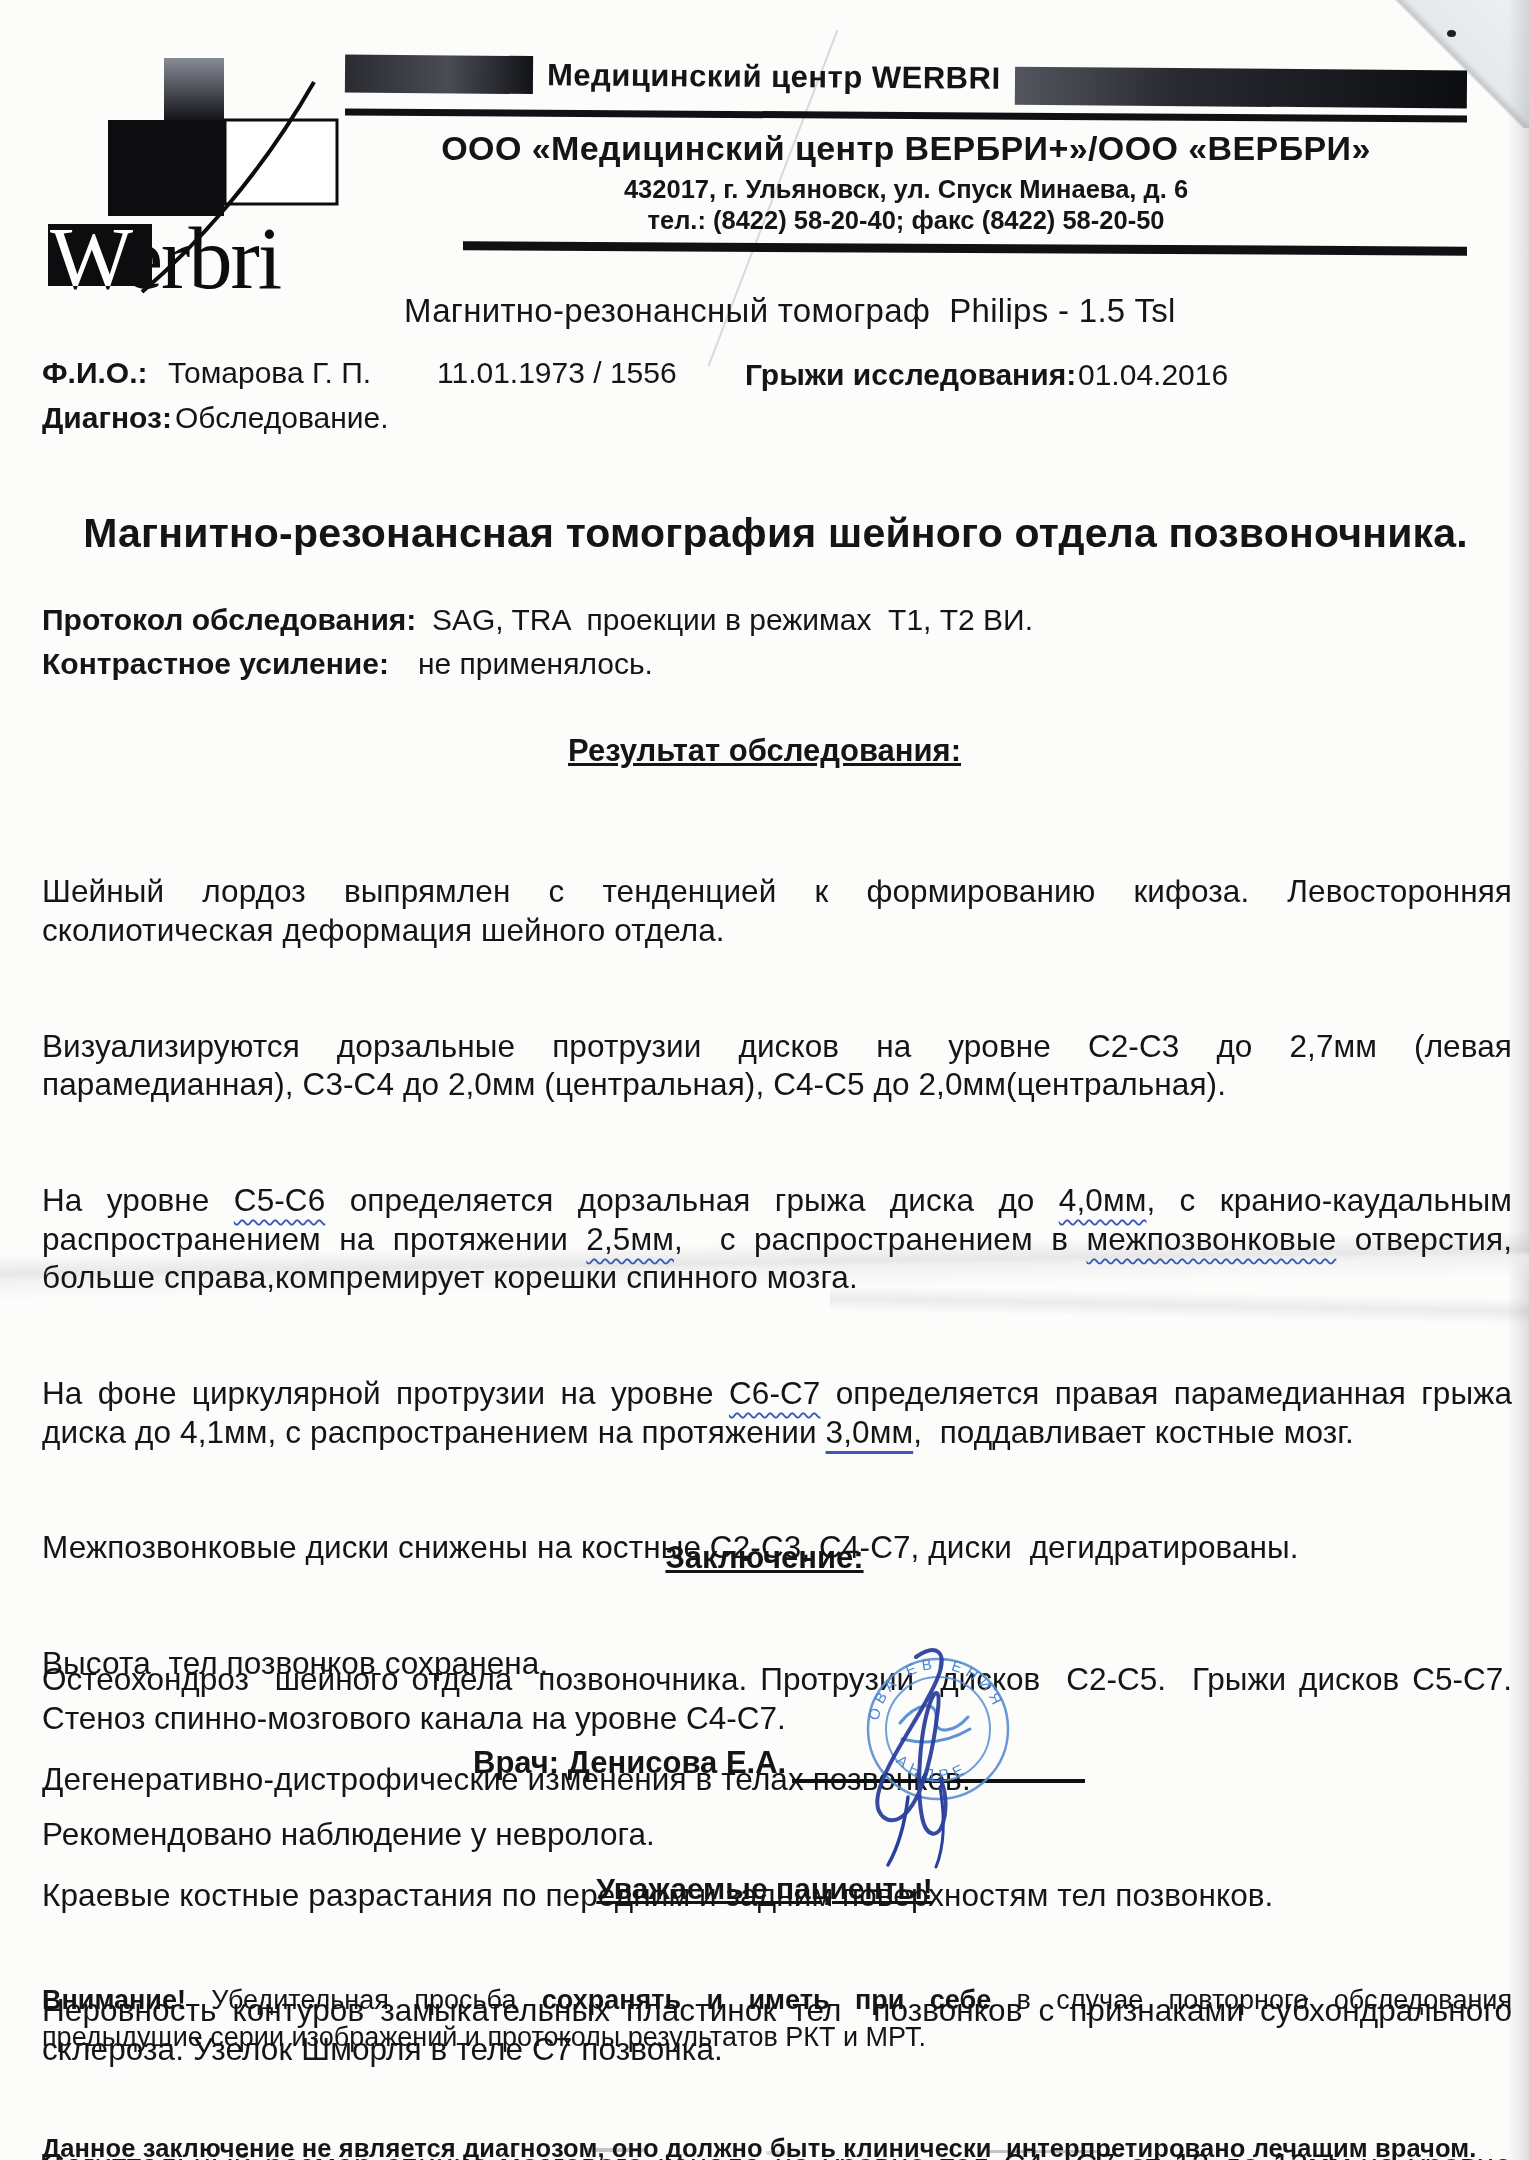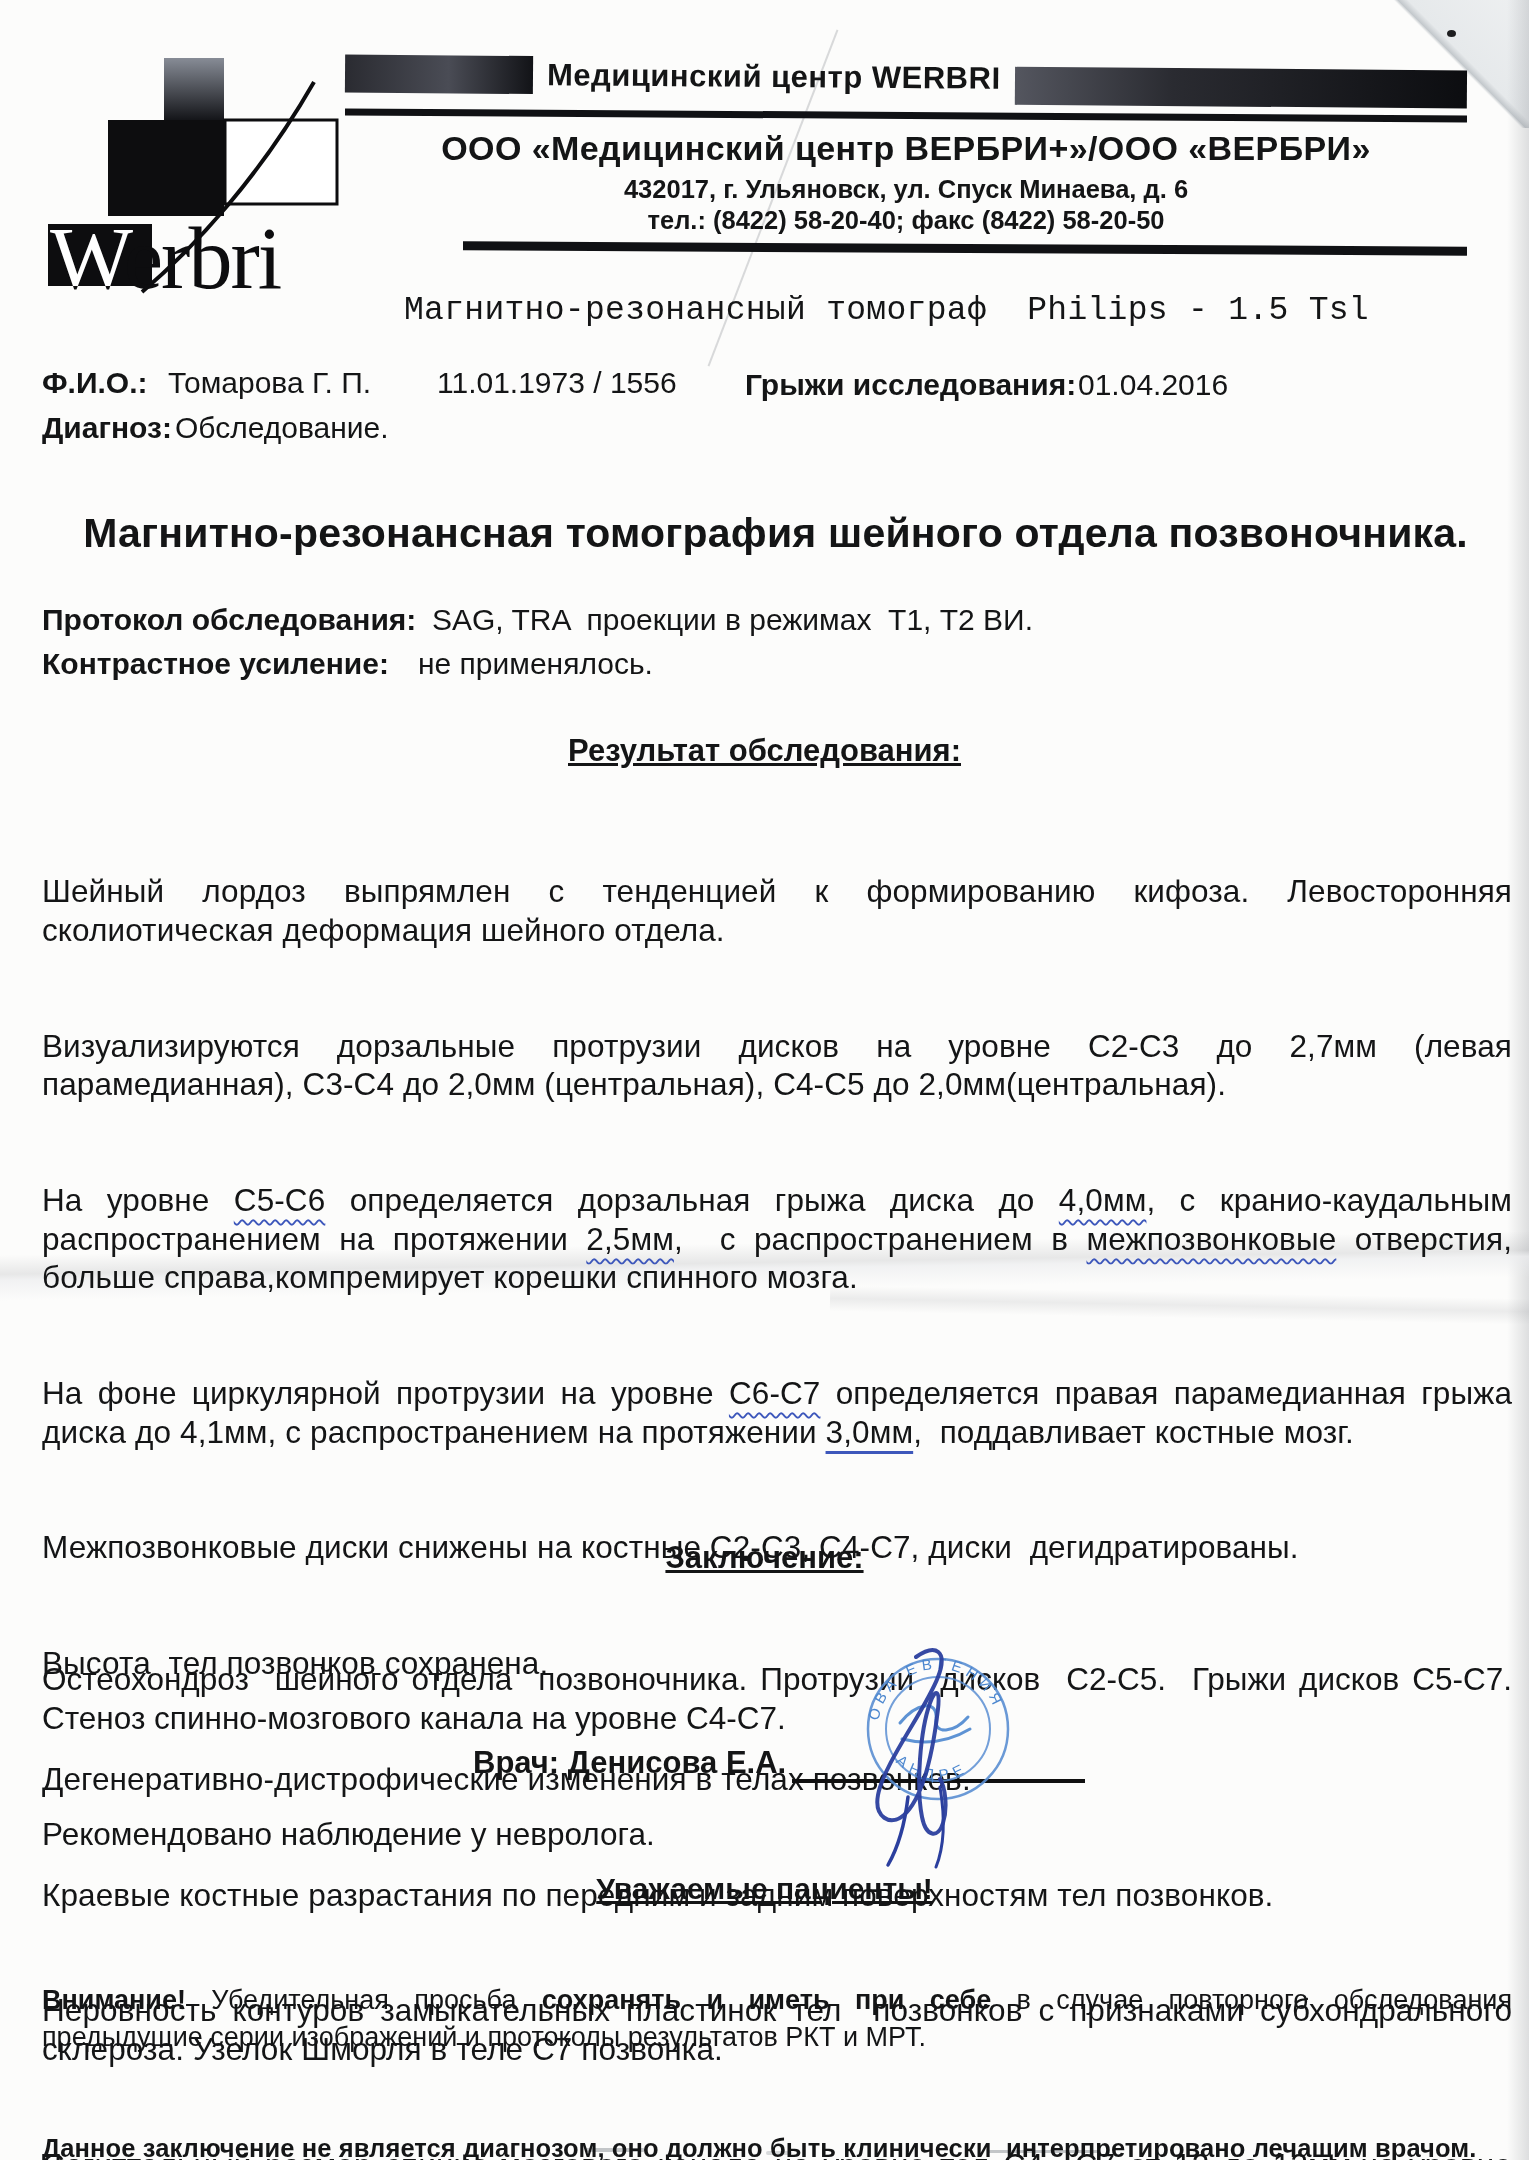--- a/index.html
+++ b/index.html
@@ -32,21 +32,21 @@
   .hdr{position:absolute; left:345px; top:52px; width:1122px;}
   .hdr-toprow{display:flex; align-items:center; transform:rotate(0.45deg); margin-bottom:8px;}
   .bar{height:38px;}
   .bar-l{width:188px; background:linear-gradient(90deg,#2a2b31,#4a4c55 55%,#121317);}
   .hdr-top-label{font-size:31px; font-weight:700; letter-spacing:.5px; padding:0 14px; white-space:nowrap;}
   .bar-r{flex:1; background:linear-gradient(90deg,#54565f,#2a2b31 35%,#0c0d10); margin-top:14px;}
   .hdr-rule{height:7px; background:#101114; transform:rotate(0.35deg); margin-bottom:10px;}
   .hdr-org{font-size:34px; font-weight:700; text-align:center; letter-spacing:.4px; margin:2px 0 6px 0; white-space:nowrap;}
   .hdr-contact{text-align:center; font-weight:700; font-size:25.5px; line-height:31px;}
   .hdr-rule2{height:9px; background:#101114; margin-top:8px; margin-left:118px; transform:rotate(0.3deg);}
-  .machine-line{position:absolute; left:404px; top:292px; font-family:Liberation Mono, monospace;
+  .machine-line{position:absolute; left:404px; top:292px; font-family:Liberation Sans, sans-serif;
     font-size:33px; white-space:pre; letter-spacing:.3px;}
 
   
   .band{position:absolute; left:0; top:0; width:1529px;}
   .pt{position:absolute; font-size:30px; white-space:pre;}
   .b{font-weight:700;}
 
   
   .doc-title{position:absolute; left:11px; top:510px; width:1529px; text-align:center;
     font-size:41px; font-weight:700; letter-spacing:.2px;}
@@ -113,21 +113,21 @@
     </div>
     <div class="hdr-rule"></div>
     <div class="hdr-org">ООО «Медицинский центр ВЕРБРИ+»/ООО «ВЕРБРИ»</div>
     <div class="hdr-contact">432017, г. Ульяновск, ул. Спуск Минаева, д. 6</div>
     <div class="hdr-contact">тел.: (8422) 58-20-40; факс (8422) 58-20-50</div>
     <div class="hdr-rule2"></div>
   </div>
 
   <div class="machine-line">Магнитно-резонансный томограф  Philips - 1.5 Tsl</div>
 
-  <div class="band" style="top:366px; height:100px;">
+  <div class="band" style="top:356px; height:100px;">
     <span class="pt b" style="left:42px; top:0;">Ф.И.О.:</span>
     <span class="pt" style="left:168px; top:0;">Томарова Г. П.</span>
     <span class="pt" style="left:437px; top:0;">11.01.1973 / 1556</span>
     <span class="pt b" style="left:745px; top:2px;">Грыжи исследования:</span>
     <span class="pt" style="left:1078px; top:2px;">01.04.2016</span>
     <span class="pt b" style="left:42px; top:45px;">Диагноз:</span>
     <span class="pt" style="left:175px; top:45px;">Обследование.</span>
   </div>
 
   <div class="doc-title">Магнитно-резонансная томография шейного отдела позвоночника.</div>

